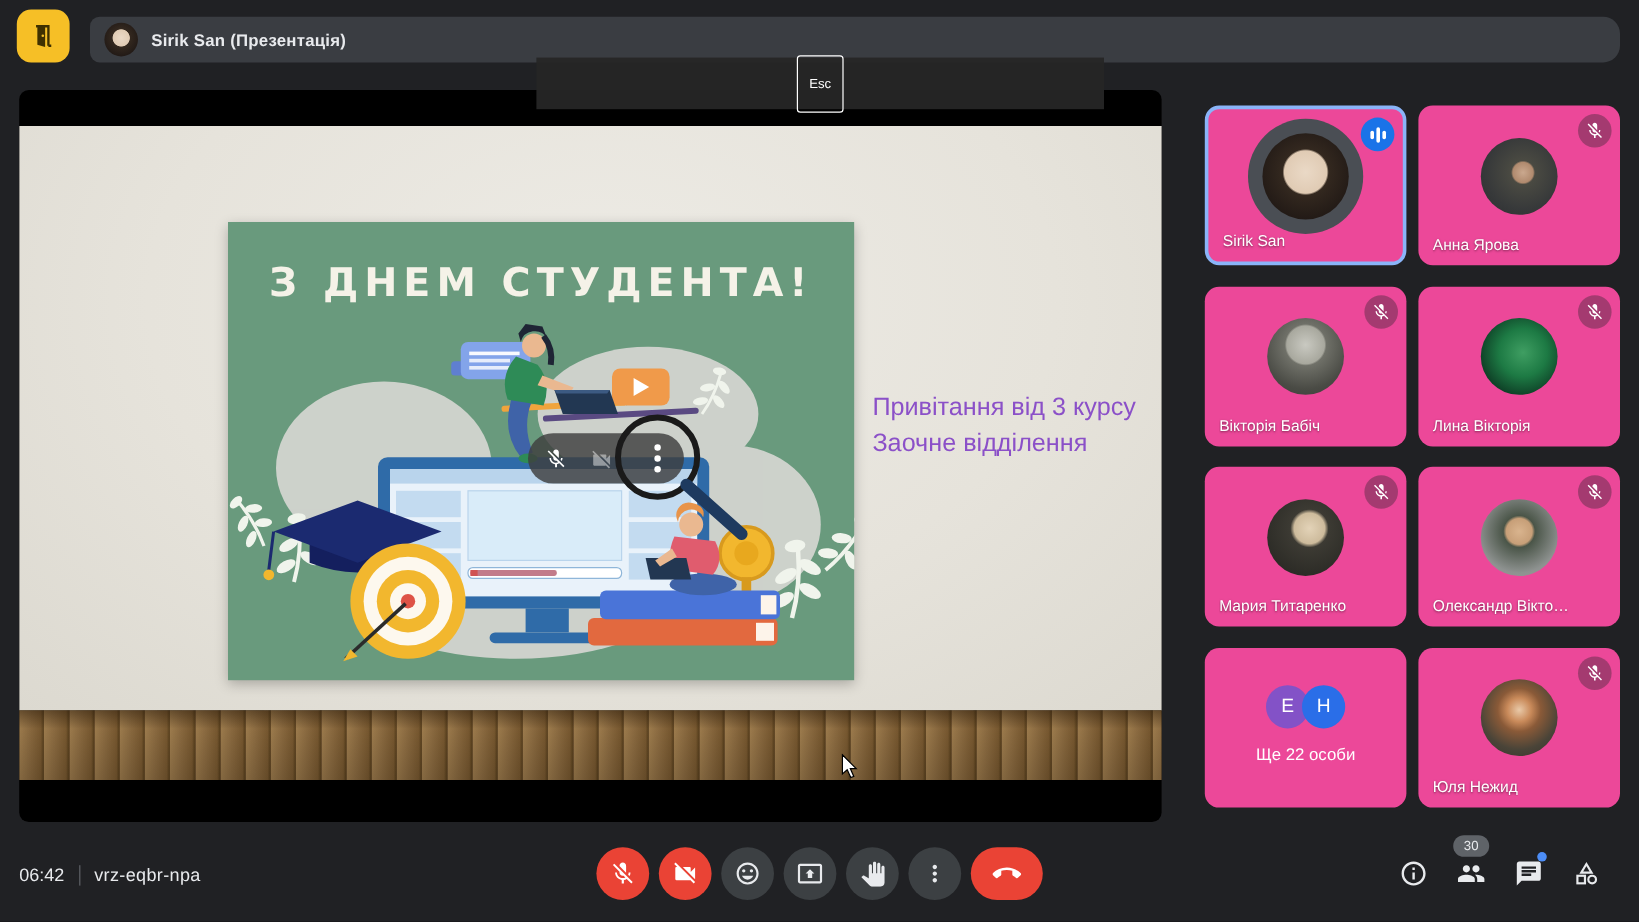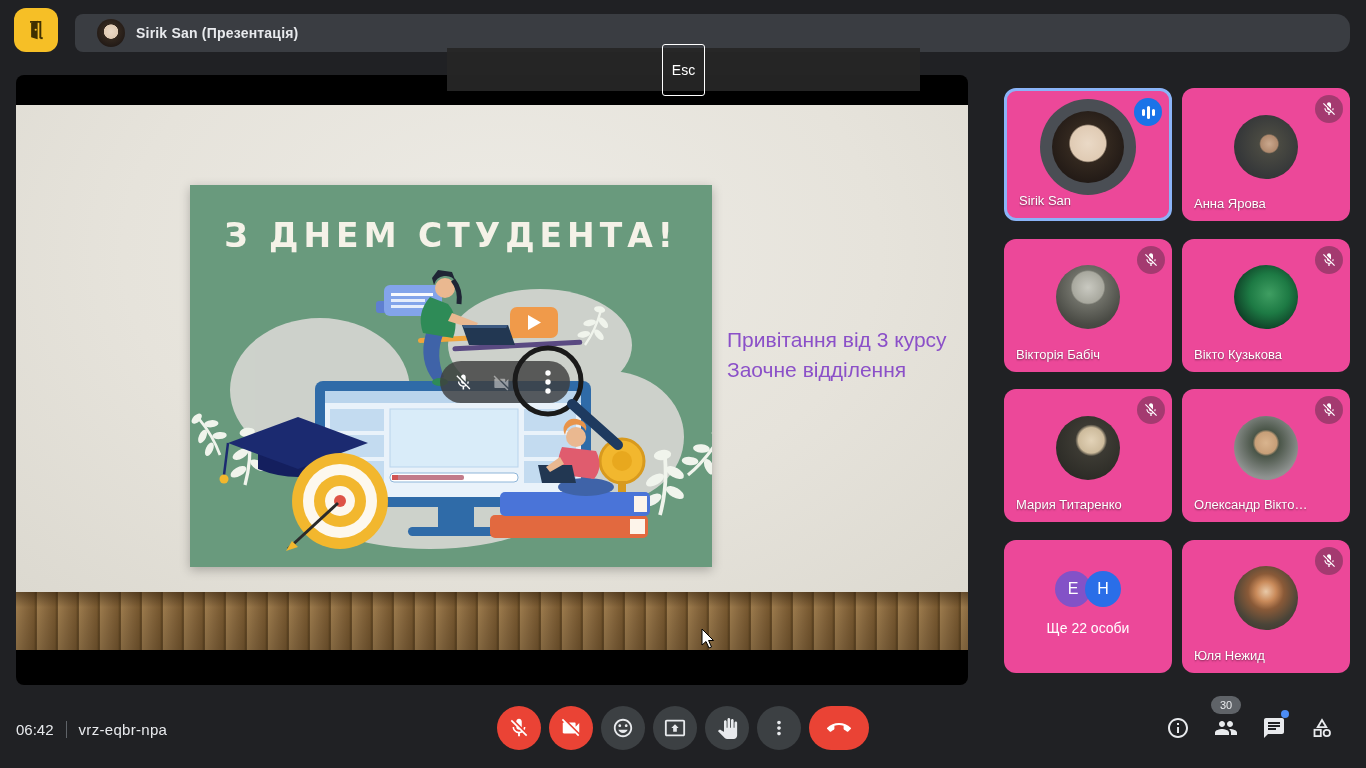--- a/index.html
+++ b/index.html
@@ -4,29 +4,29 @@
 <style>
   * { margin:0; padding:0; box-sizing:border-box; }
   html,body { width:1366px; height:768px; background:#202124; overflow:hidden;
               font-family:"Liberation Sans", sans-serif; color:#e8eaed; }
 
   
   .app-badge { position:absolute; left:14px; top:8px; width:44px; height:44px;
                border-radius:12px; background:#f6bf26; display:flex; align-items:center; justify-content:center; }
   .presenter-pill { position:absolute; left:75px; top:14px; width:1275px; height:38px;
                     background:#3a3d42; border-radius:8px 14px 14px 8px;
-                    display:flex; align-items:center; padding-left:22px; gap:11px; }
+                    display:flex; align-items:center; padding-left:12px; gap:11px; }
   .pill-avatar { width:28px; height:28px; border-radius:50%; flex:0 0 28px; }
   .presenter-label { font-size:14px; font-weight:700; color:#e8eaed; letter-spacing:.2px; }
 
   
   .toast { position:absolute; left:447px; top:48px; width:473px; height:43px; z-index:60;
            background:rgba(38,38,38,.95); display:flex; align-items:center; justify-content:center; gap:12px; }
   .toast-text { font-size:15px; color:#f1f1f1; }
-  .toast-key { border:1px solid #fff; border-radius:3px; padding:17px 9px; font-size:14px; color:#fff; }
+  .toast-key { border:1px solid #fff; border-radius:3px; padding:17px 9px; font-size:11px; color:#fff; }
 
   
   .stage { position:absolute; left:16px; top:75px; width:952px; height:610px;
            background:#000; border-radius:8px; overflow:hidden; }
   .wall { position:absolute; left:0; top:30px; width:972px; height:487px;
           background:radial-gradient(ellipse at 50% 30%, #edebe5 0%, #e6e3db 55%, #dcd9d0 100%); }
   .floor { position:absolute; left:0; top:517px; width:972px; height:58px;
            background:
              linear-gradient(180deg, rgba(40,25,10,.45) 0%, rgba(0,0,0,0) 26%, rgba(0,0,0,.15) 100%),
              repeating-linear-gradient(90deg, #9b7a4c 0px, #8a6a40 8px, #76572f 18px, #5b421f 20px, #6e5230 21px),
@@ -284,21 +284,21 @@
     <span class="tile-name">Вікторія Бабіч</span>
   </div>
 
   <div class="tile">
     <div class="avatar" style="background:radial-gradient(circle at 55% 45%, #3f9e62 0%, #1d7a44 40%, #0d3b24 76%, #0a2418 100%)"></div>
     <div class="mic-badge">
       <svg width="16" height="16" viewBox="0 0 24 24">
           <path fill="#fff" d="M19 11h-1.7c0 .74-.16 1.43-.43 2.05l1.23 1.23c.56-.98.9-2.09.9-3.28zm-4.02.17c0-.06.02-.11.02-.17V5c0-1.66-1.34-3-3-3S9 3.34 9 5v.18l5.98 5.99zM4.27 3L3 4.27l6.01 6.01V11c0 1.66 1.33 3 2.99 3 .22 0 .44-.03.65-.08l1.66 1.66c-.71.33-1.5.52-2.31.52-2.76 0-5.3-2.1-5.3-5.1H5c0 3.41 2.72 6.23 6 6.72V21h2v-3.28c.91-.13 1.77-.45 2.54-.9L19.73 21 21 19.73 4.27 3z"></path>
         </svg>
     </div>
-    <span class="tile-name">Вікто Кузькова</span>
+    <span class="tile-name">Лина Вікторія</span>
   </div>
 
   <div class="tile">
     <div class="avatar" style="background:radial-gradient(circle at 55% 38%, #e3d3b8 0%, #cdbb9c 24%, #3c3a33 30%, #23231f 100%)"></div>
     <div class="mic-badge">
       <svg width="16" height="16" viewBox="0 0 24 24">
           <path fill="#fff" d="M19 11h-1.7c0 .74-.16 1.43-.43 2.05l1.23 1.23c.56-.98.9-2.09.9-3.28zm-4.02.17c0-.06.02-.11.02-.17V5c0-1.66-1.34-3-3-3S9 3.34 9 5v.18l5.98 5.99zM4.27 3L3 4.27l6.01 6.01V11c0 1.66 1.33 3 2.99 3 .22 0 .44-.03.65-.08l1.66 1.66c-.71.33-1.5.52-2.31.52-2.76 0-5.3-2.1-5.3-5.1H5c0 3.41 2.72 6.23 6 6.72V21h2v-3.28c.91-.13 1.77-.45 2.54-.9L19.73 21 21 19.73 4.27 3z"></path>
         </svg>
     </div>
     <span class="tile-name">Мария Титаренко</span>

